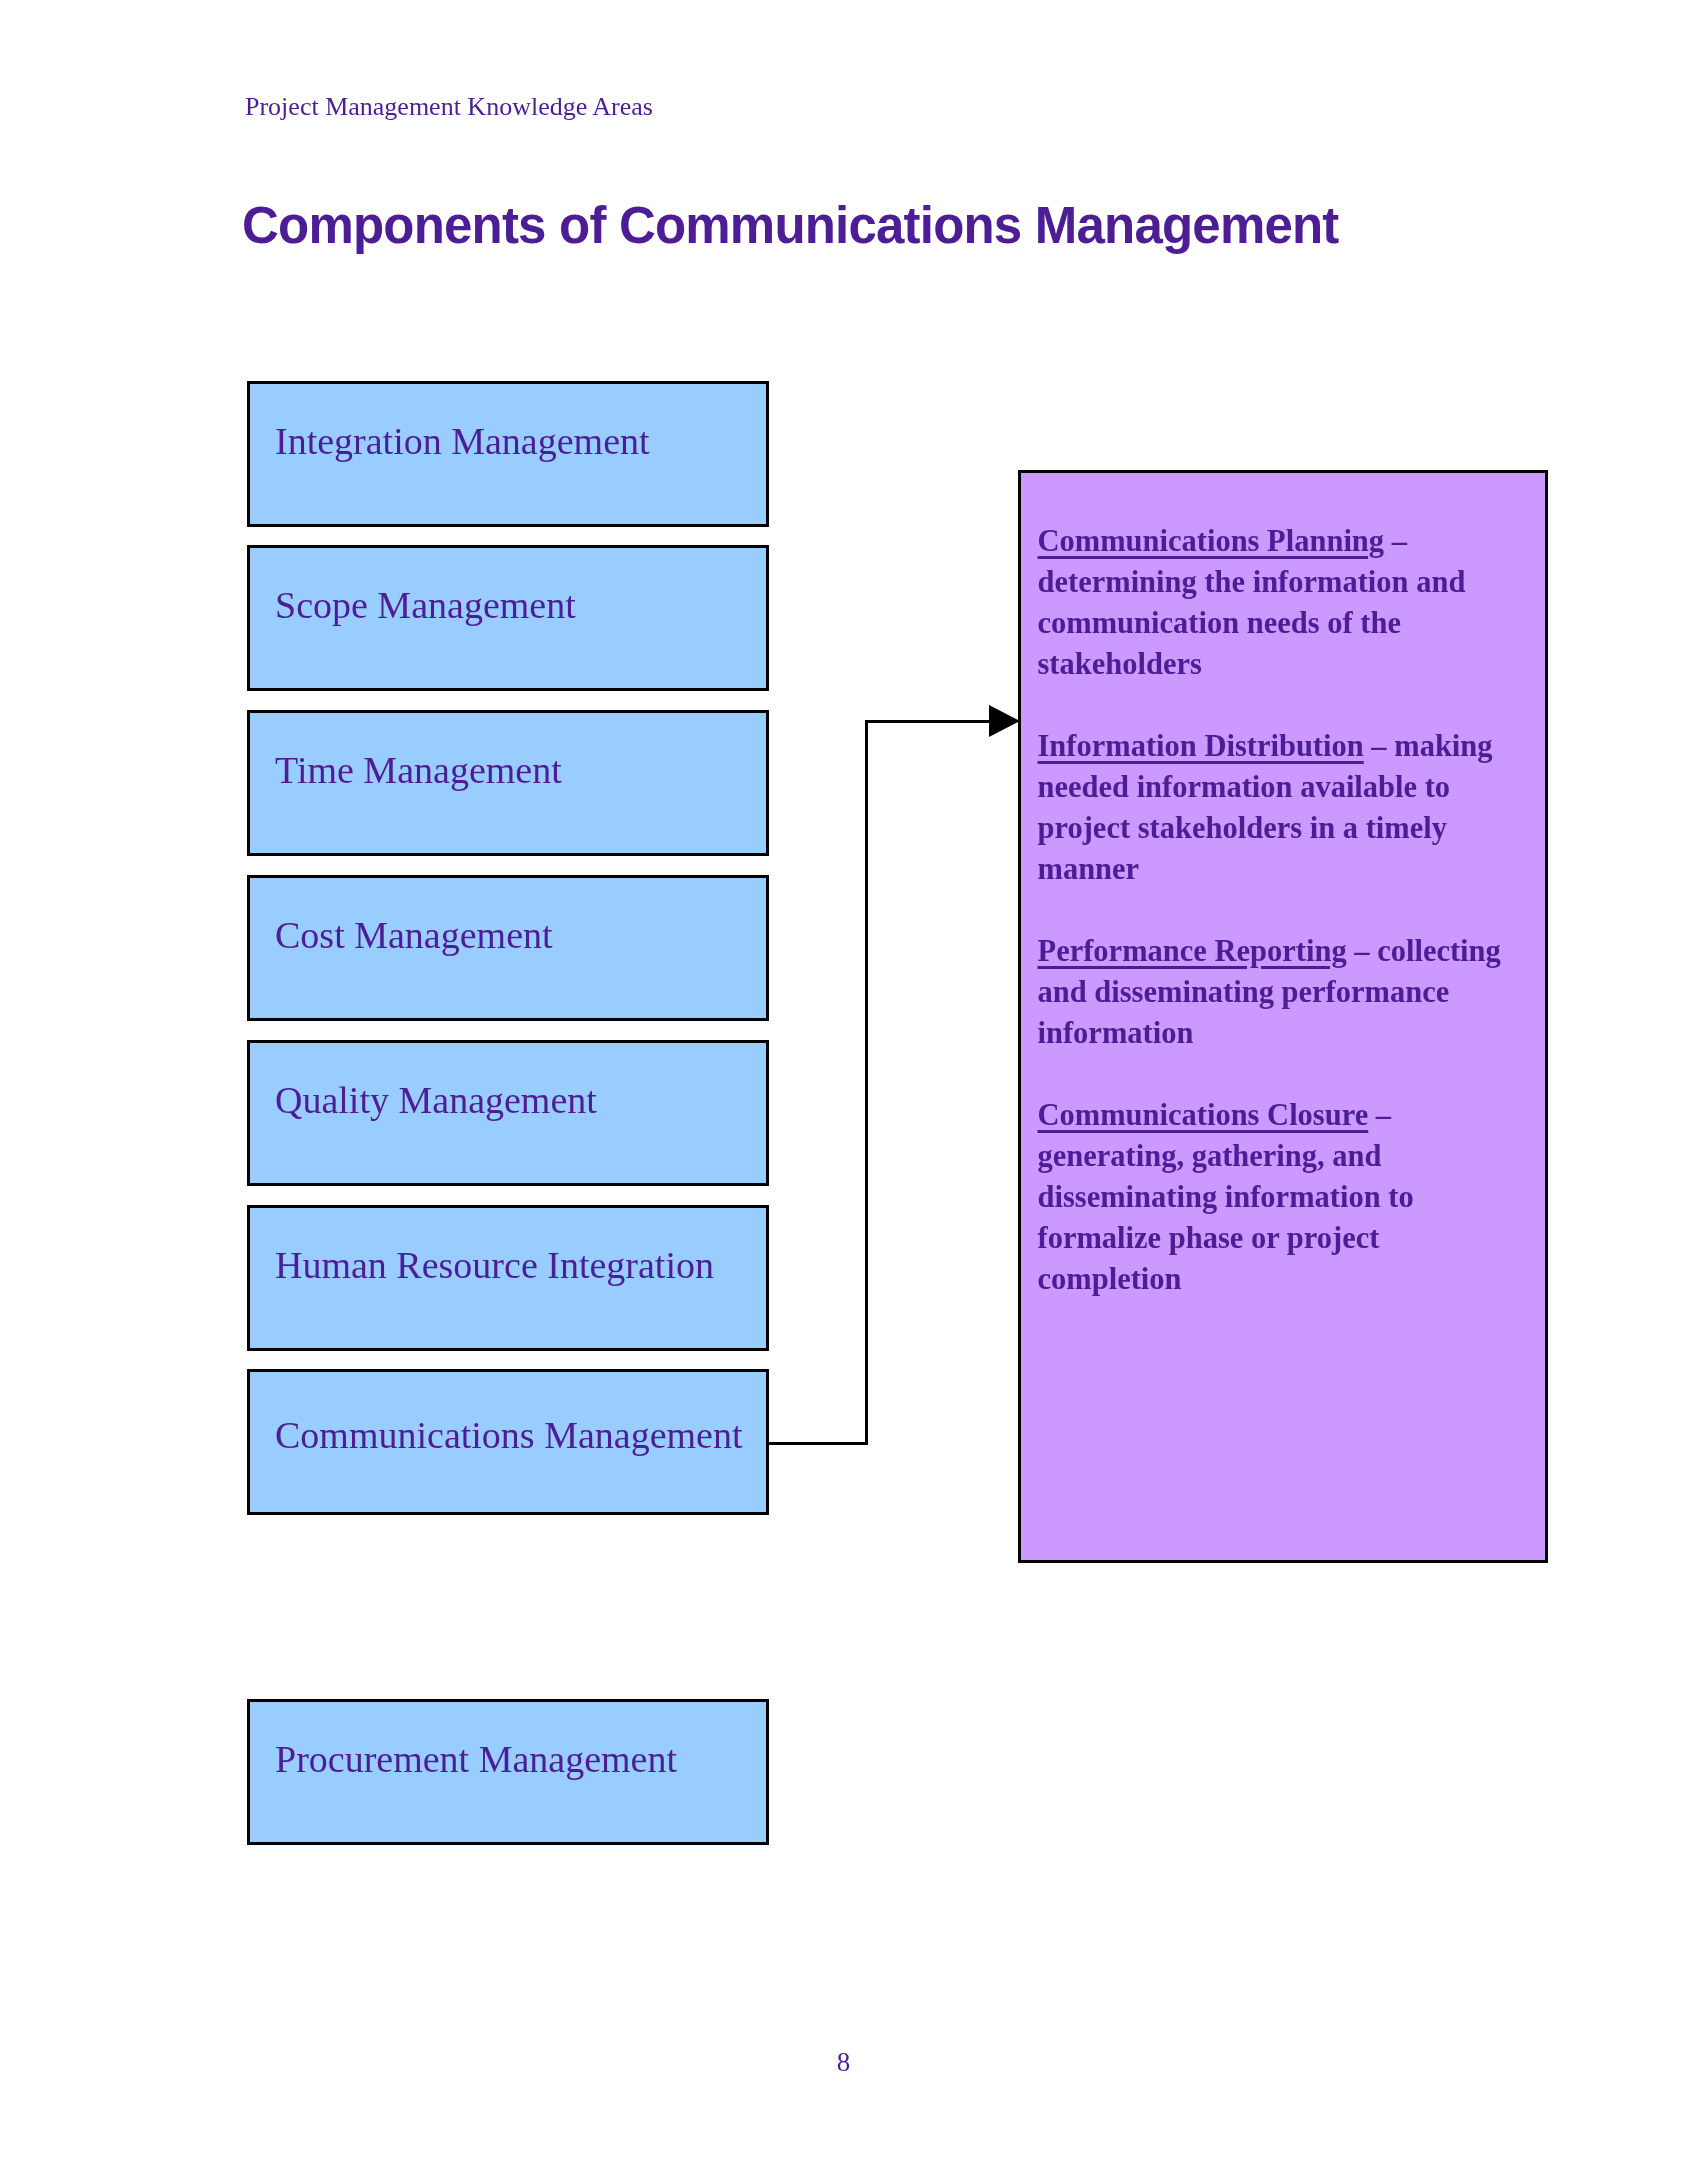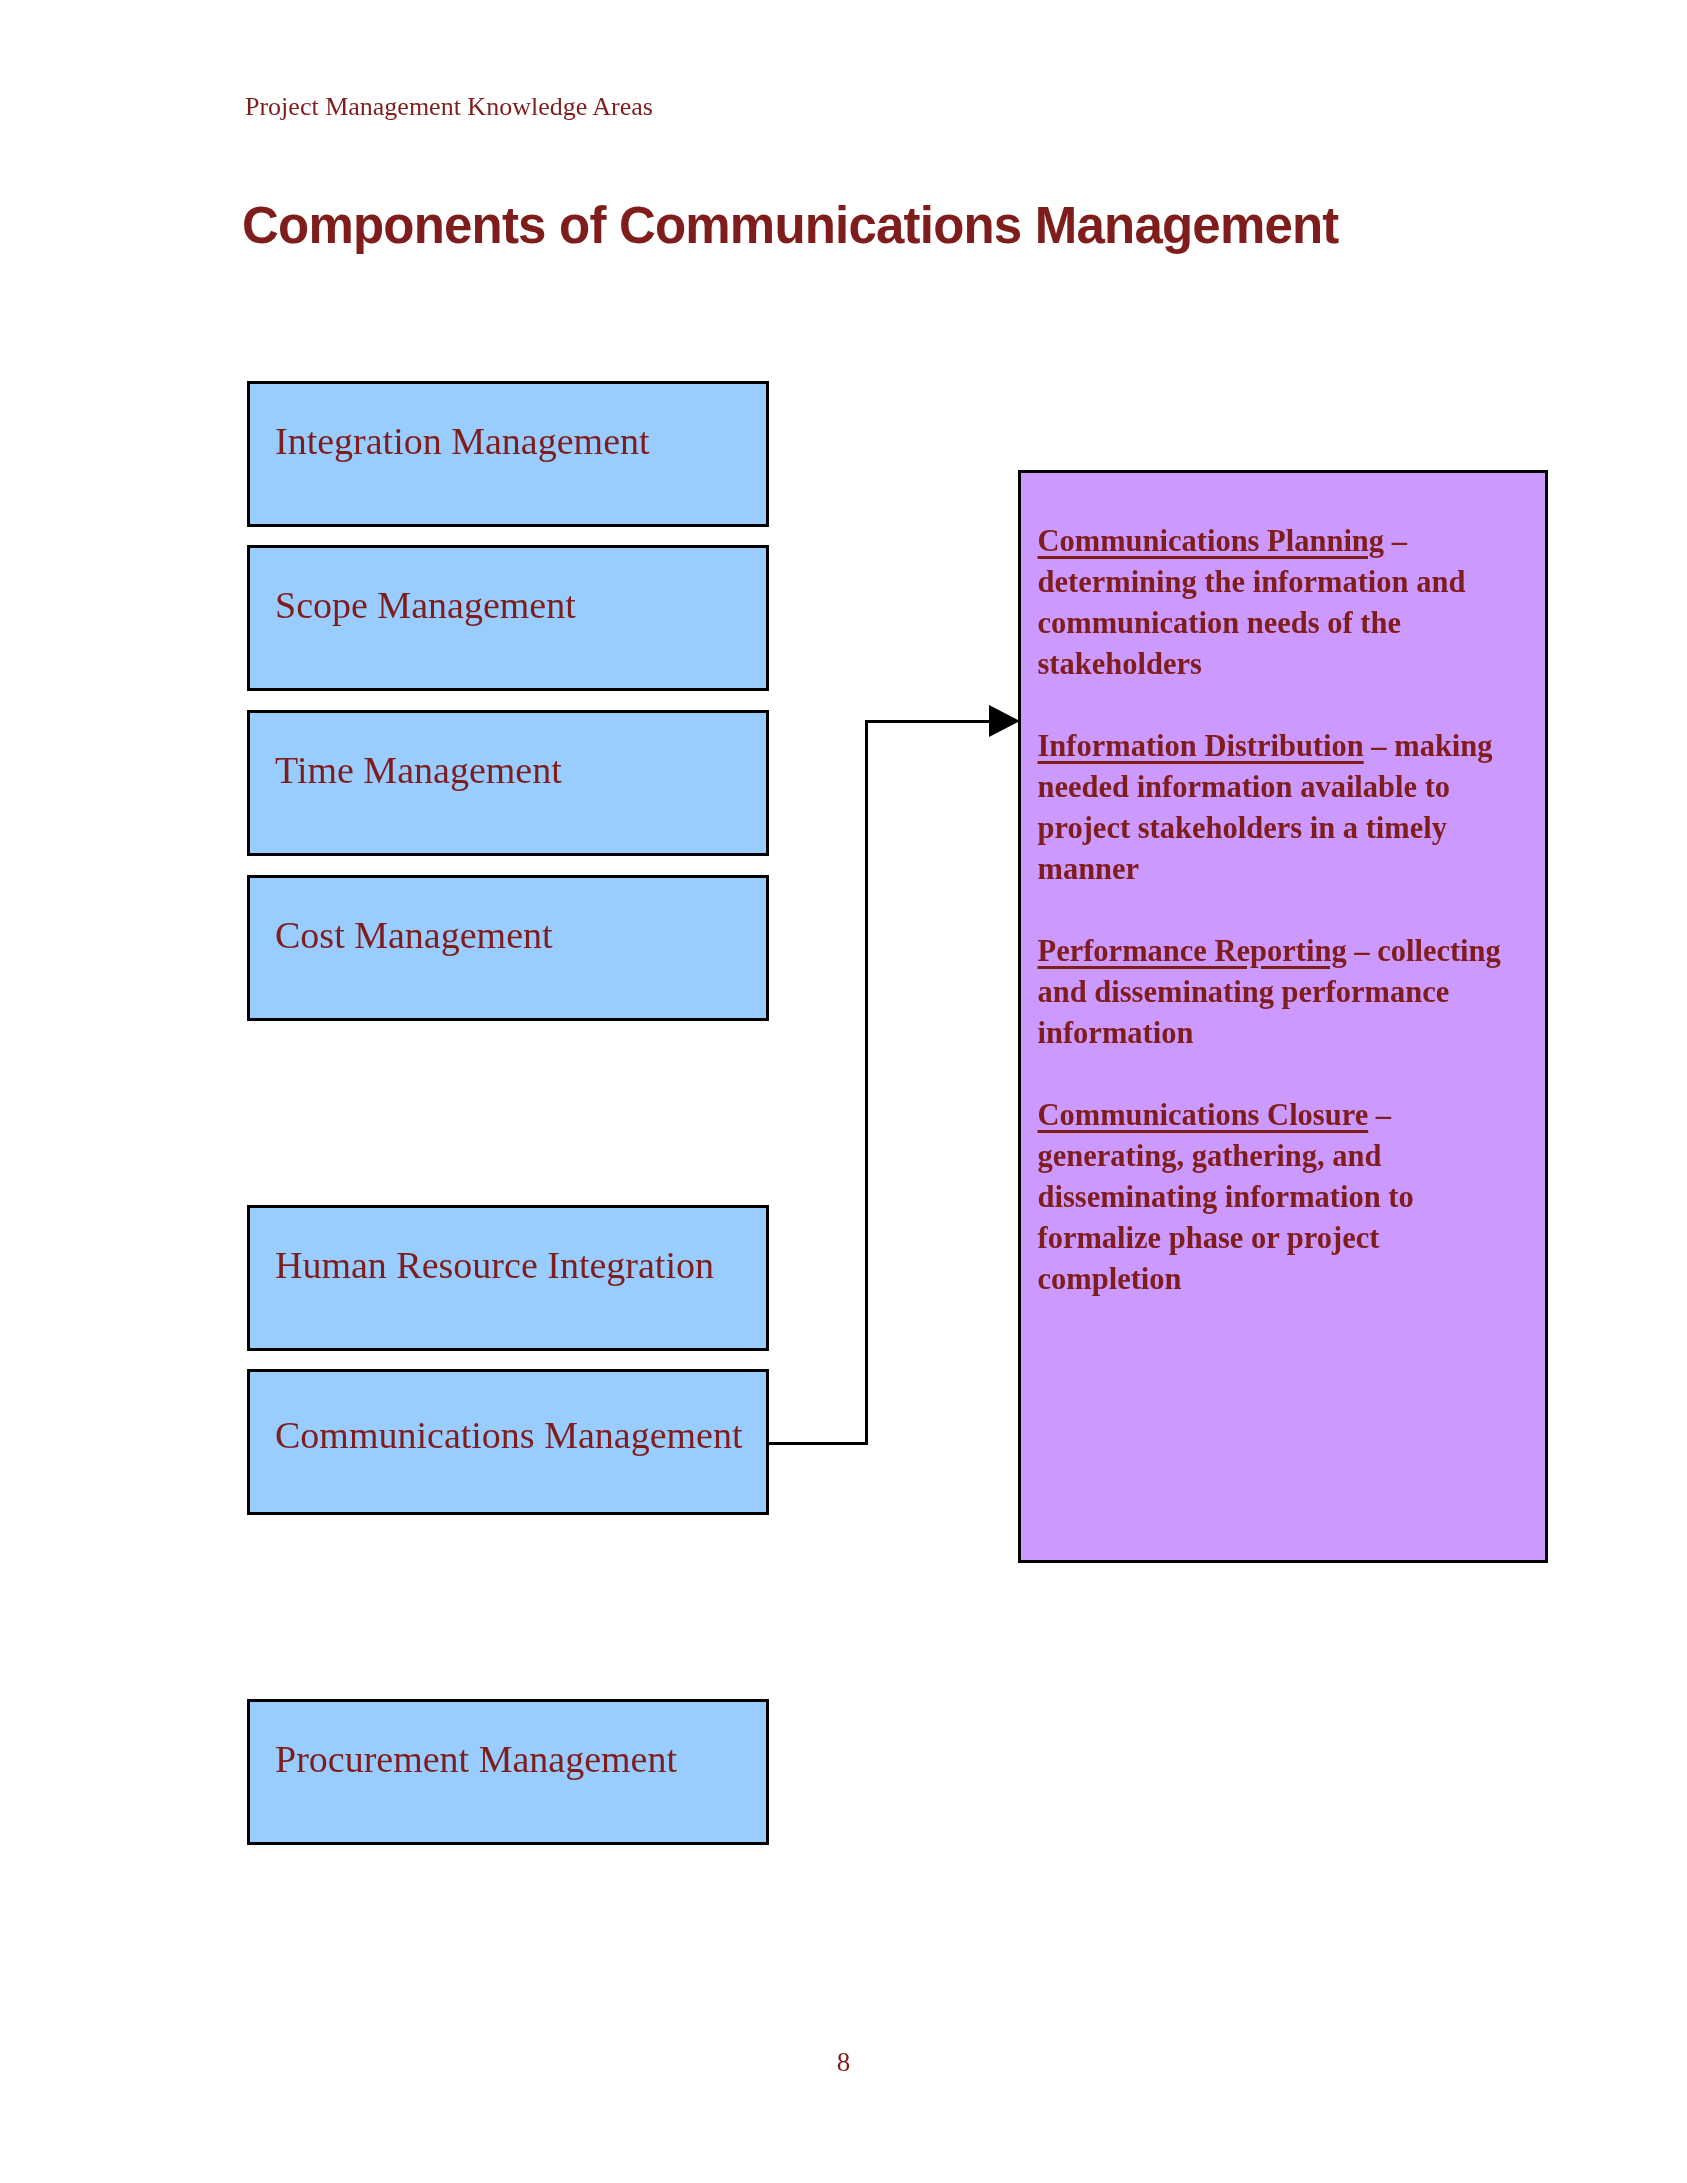--- a/index.html
+++ b/index.html
@@ -3,21 +3,21 @@
 <meta charset="utf-8">
 <style>
   html, body { margin: 0; padding: 0; background: #ffffff; }
   .page {
     position: relative;
     width: 1687px;
     height: 2183px;
     background: #ffffff;
     overflow: hidden;
     font-family: "Liberation Serif", serif;
-    color: #7f1d1d;
+    color: #4c1d95;
   }
   .header {
     position: absolute;
     left: 245px;
     top: 92px;
     font-size: 26px;
     line-height: 30.5px;
     font-family: "Liberation Serif", serif;
   }
   .title {
@@ -117,20 +117,23 @@
   </div>
   <div class="ka-box" style="top:545px">
     <span class="ka-label">Scope Management</span>
   </div>
   <div class="ka-box" style="top:710px">
     <span class="ka-label">Time Management</span>
   </div>
   <div class="ka-box" style="top:875px">
     <span class="ka-label">Cost Management</span>
   </div>
+  <div class="ka-box" style="top:1040px">
+    <span class="ka-label">Quality Management</span>
+  </div>
   <div class="ka-box" style="top:1205px">
     <span class="ka-label">Human Resource Integration</span>
   </div>
   <div class="ka-box centered" style="top:1369px">
     <span class="ka-label">Communications Management</span>
   </div>
   <div class="ka-box" style="top:1699px">
     <span class="ka-label">Procurement Management</span>
   </div>
 

